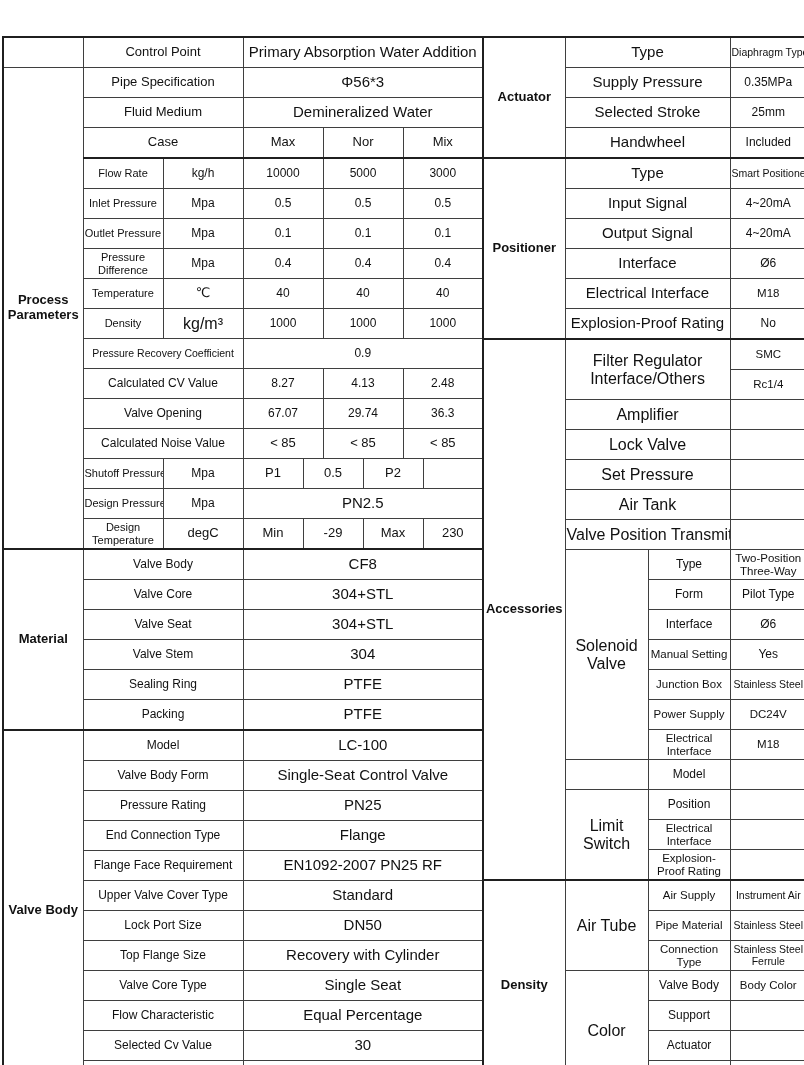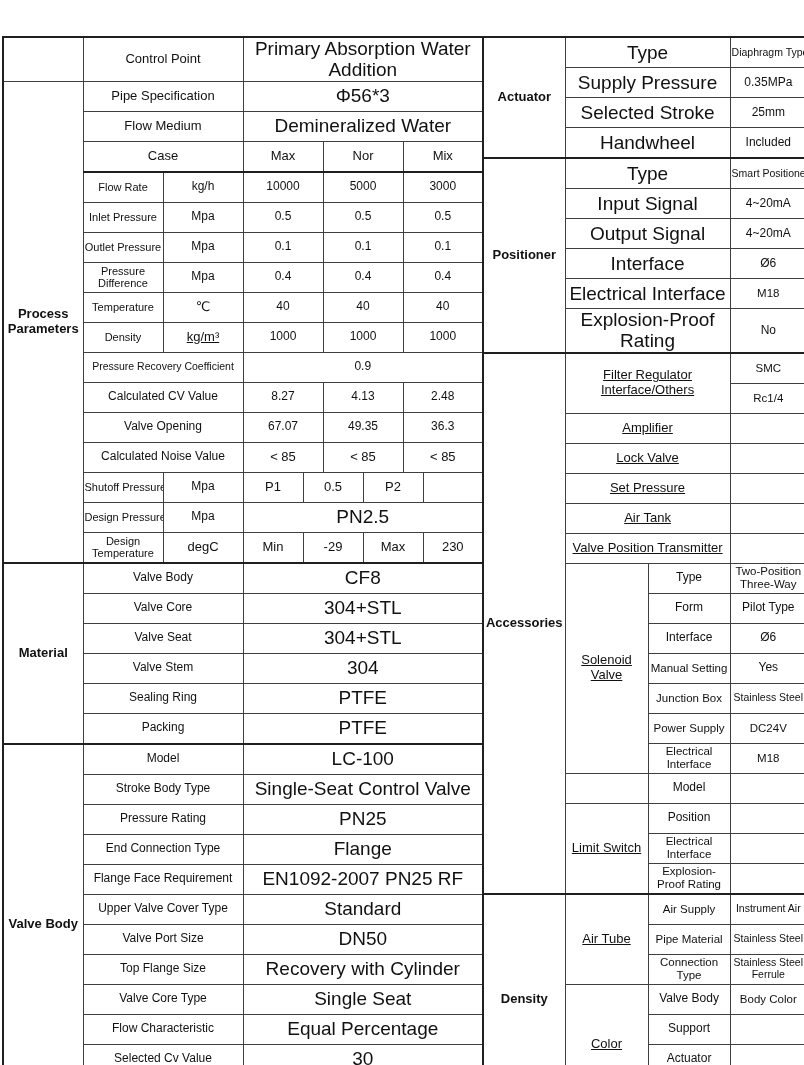--- a/index.html
+++ b/index.html
@@ -4,22 +4,22 @@
 <style>
   html,body{margin:0;padding:0;background:#fff;}
   body{width:804px;font-family:"Liberation Sans","DejaVu Sans",sans-serif;color:#111;}
   .sheet{display:flex;align-items:flex-start;padding:4px 0 0 2px;margin-top:32px;}
   table{border-collapse:collapse;table-layout:fixed;}
   td{border:1px solid #3f3f3f;text-align:center;vertical-align:middle;height:29px;padding:0 1px;line-height:1.12;overflow:hidden;font-size:12px;}
   .ltab{width:478px;border:2px solid #1f1f1f;}
   .rtab{width:324px;border:2px solid #1f1f1f;margin-left:-2px;}
   tr.sec>td{border-top:2px solid #1f1f1f;}
   .b{font-weight:700;font-size:13px;}
-  .t14{font-size:12px;} .t135{font-size:19px;} .t13{font-size:13px;}
-  .t125{font-size:13px;text-decoration:underline;} .t12{font-size:12px;} .t115{font-size:11.5px;}
+  .t14{font-size:12px;} .t135{font-size:15px;} .t13{font-size:13px;}
+  .t125{font-size:16px;} .t12{font-size:12px;} .t115{font-size:11.5px;}
   .t11{font-size:11px;} .t105{font-size:10.5px;}
   .nw{white-space:nowrap;}
 </style>
 </head>
 <body>
 
 <div class="sheet">
 
 <table class="ltab">
 <colgroup>
@@ -44,21 +44,21 @@
   <td></td>
   <td class="t13" colspan="2">Control Point</td>
   <td class="t135" colspan="12">Primary Absorption Water Addition</td>
 </tr>
 <tr>
   <td class="b" rowspan="16">Process Parameters</td>
   <td class="t13" colspan="2">Pipe Specification</td>
   <td class="t135" colspan="12">Φ56*3</td>
 </tr>
 <tr>
-  <td class="t13" colspan="2">Flow Medium</td>
+  <td class="t13" colspan="2">Fluid Medium</td>
   <td class="t135" colspan="12">Demineralized Water</td>
 </tr>
 <tr>
   <td class="t13" colspan="2">Case</td>
   <td class="t13" colspan="4">Max</td>
   <td class="t13" colspan="4">Nor</td>
   <td class="t13" colspan="4">Mix</td>
 </tr>
 <tr class="sec">
   <td class="t11 nw">Flow Rate</td>
@@ -108,21 +108,21 @@
 </tr>
 <tr>
   <td class="t12" colspan="2">Calculated CV Value</td>
   <td class="t14" colspan="4">8.27</td>
   <td class="t14" colspan="4">4.13</td>
   <td class="t14" colspan="4">2.48</td>
 </tr>
 <tr>
   <td class="t12" colspan="2">Valve Opening</td>
   <td class="t14" colspan="4">67.07</td>
-  <td class="t14" colspan="4">49.35</td>
+  <td class="t14" colspan="4">29.74</td>
   <td class="t14" colspan="4">36.3</td>
 </tr>
 <tr>
   <td class="t12" colspan="2">Calculated Noise Value</td>
   <td class="t13" colspan="4">&lt; 85</td>
   <td class="t13" colspan="4">&lt; 85</td>
   <td class="t13" colspan="4">&lt; 85</td>
 </tr>
 <tr>
   <td class="t11 nw">Shutoff Pressure</td>
@@ -169,41 +169,41 @@
 <tr>
   <td class="t12" colspan="2">Packing</td>
   <td class="t135" colspan="12">PTFE</td>
 </tr>
 <tr class="sec">
   <td class="b" rowspan="12">Valve Body</td>
   <td class="t12" colspan="2">Model</td>
   <td class="t135" colspan="12">LC-100</td>
 </tr>
 <tr>
-  <td class="t12" colspan="2">Stroke Body Type</td>
+  <td class="t12" colspan="2">Valve Body Form</td>
   <td class="t135" colspan="12">Single-Seat Control Valve</td>
 </tr>
 <tr>
   <td class="t12" colspan="2">Pressure Rating</td>
   <td class="t135" colspan="12">PN25</td>
 </tr>
 <tr>
   <td class="t12" colspan="2">End Connection Type</td>
   <td class="t135" colspan="12">Flange</td>
 </tr>
 <tr>
   <td class="t12" colspan="2">Flange Face Requirement</td>
   <td class="t135" colspan="12">EN1092-2007 PN25 RF</td>
 </tr>
 <tr>
   <td class="t12" colspan="2">Upper Valve Cover Type</td>
   <td class="t135" colspan="12">Standard</td>
 </tr>
 <tr>
-  <td class="t12" colspan="2">Valve Port Size</td>
+  <td class="t12" colspan="2">Lock Port Size</td>
   <td class="t135" colspan="12">DN50</td>
 </tr>
 <tr>
   <td class="t12" colspan="2">Top Flange Size</td>
   <td class="t135" colspan="12">Recovery with Cylinder</td>
 </tr>
 <tr>
   <td class="t12" colspan="2">Valve Core Type</td>
   <td class="t135" colspan="12">Single Seat</td>
 </tr>

